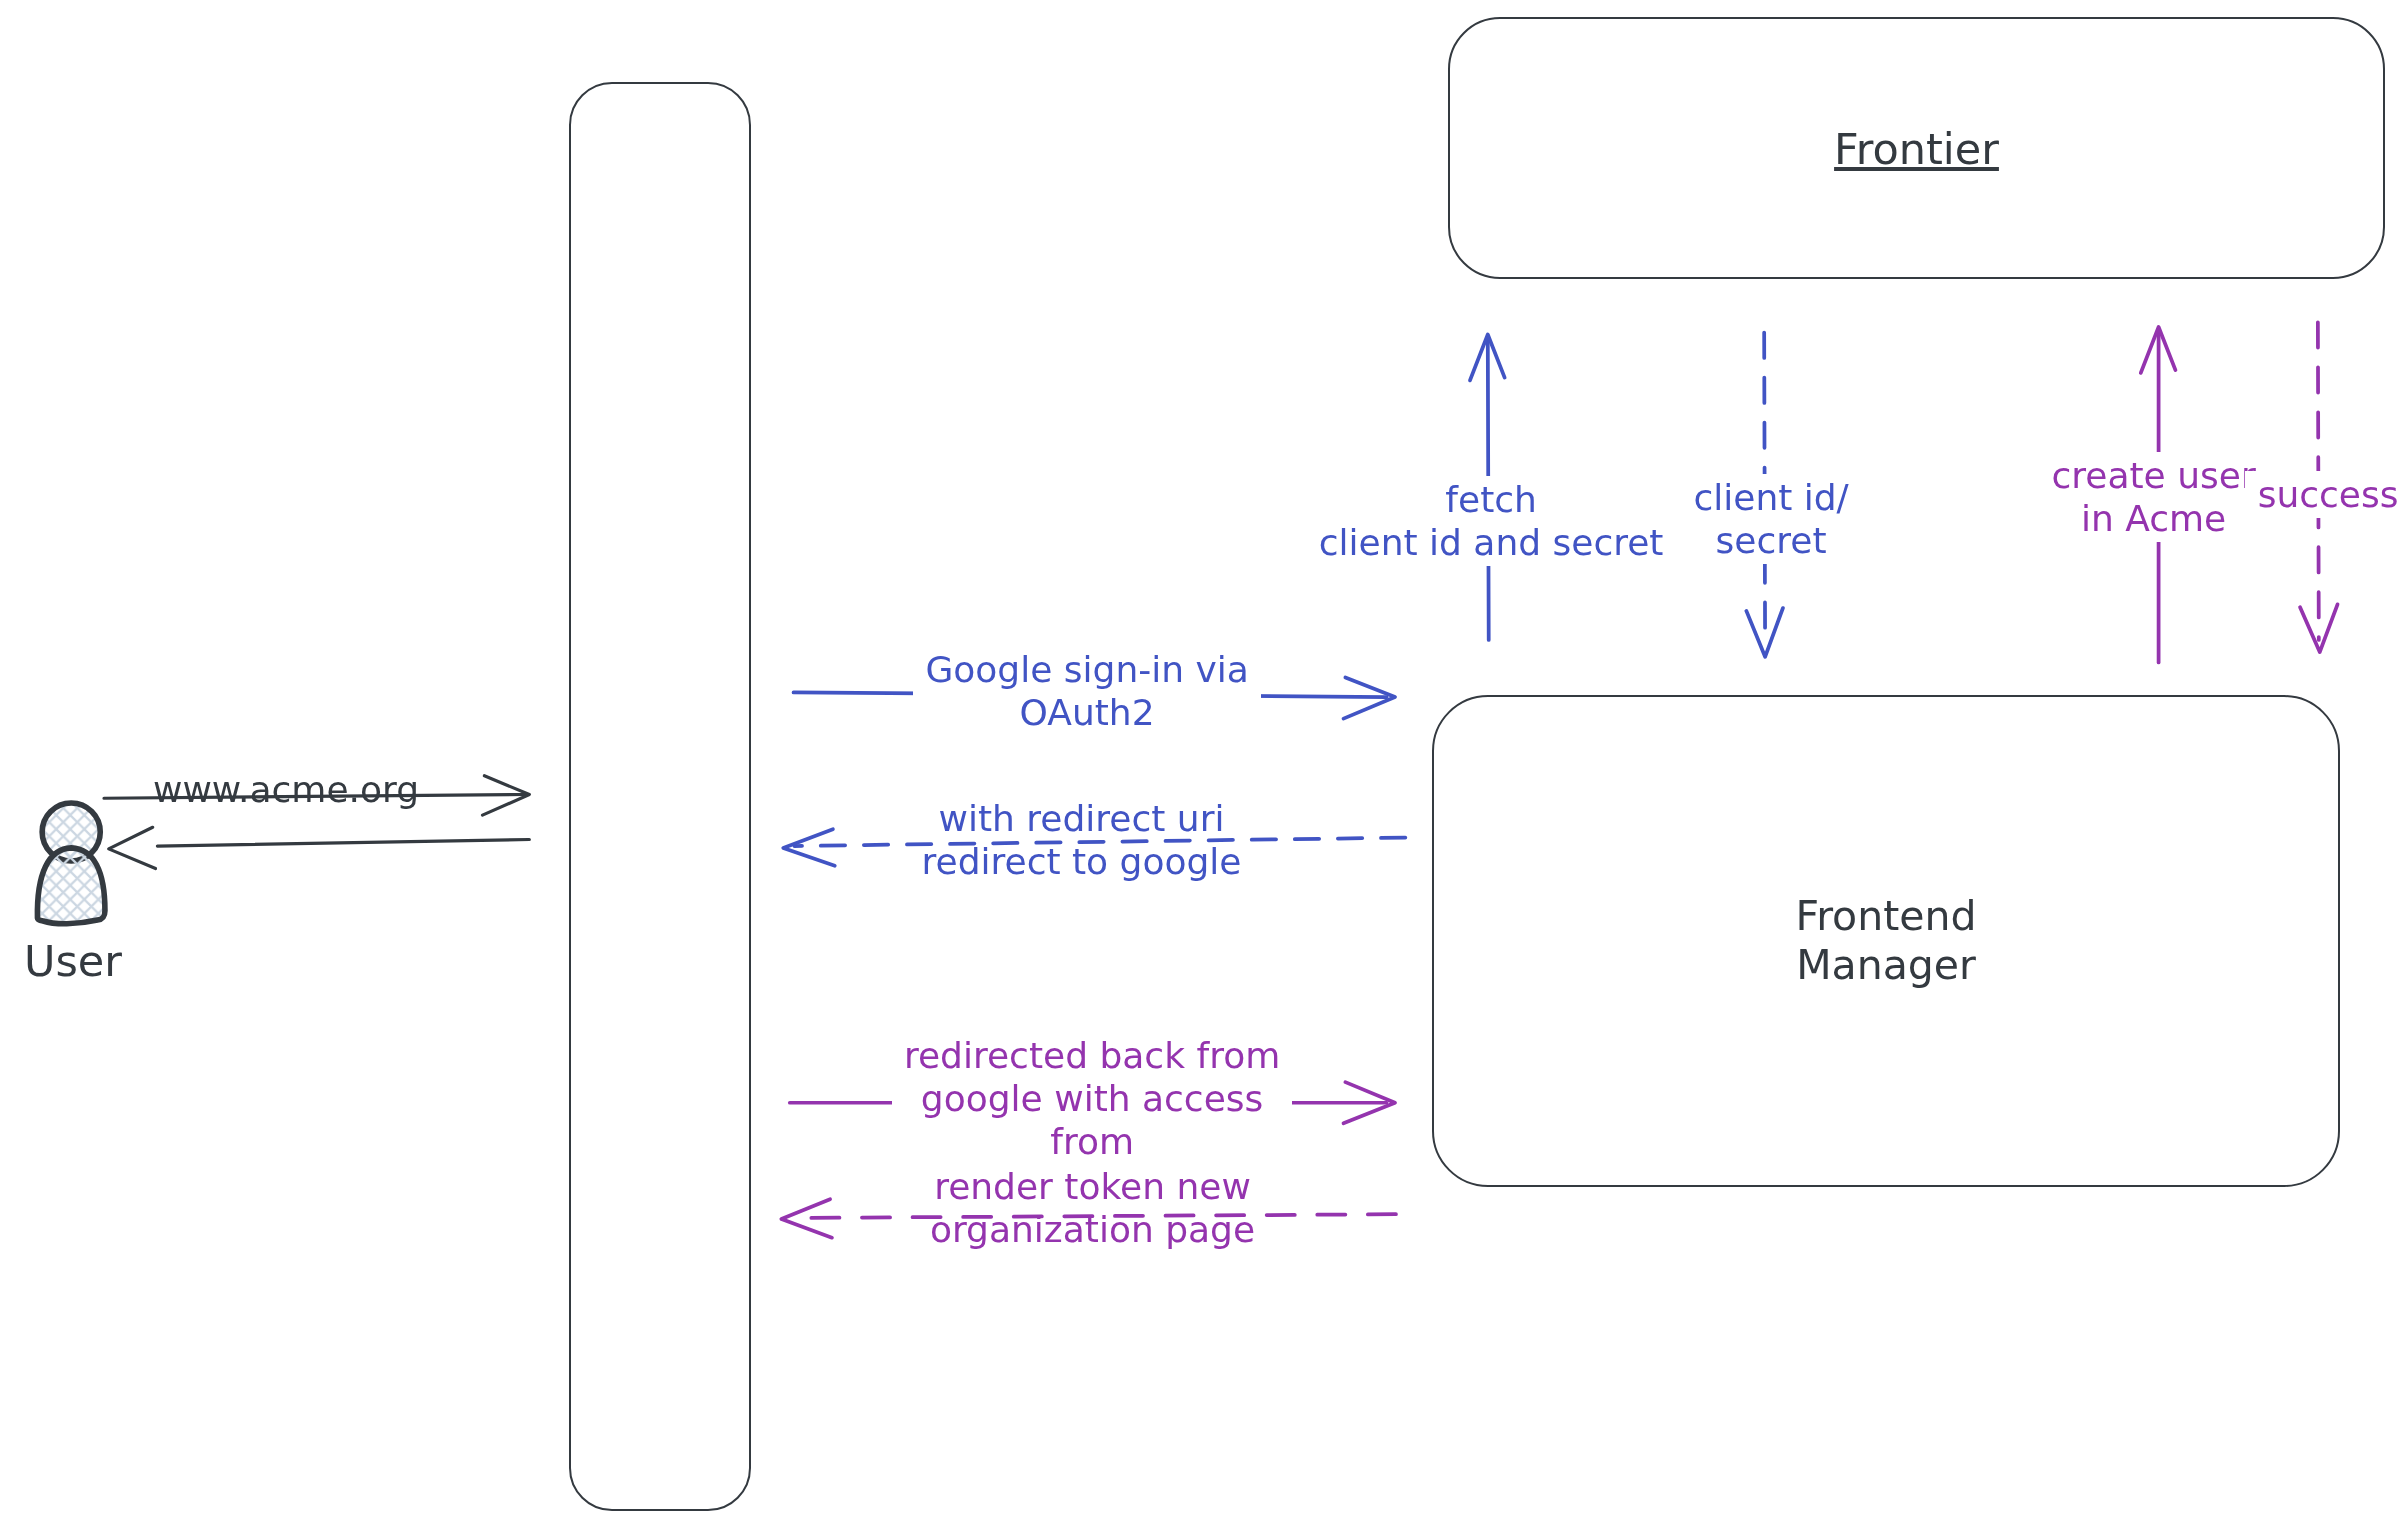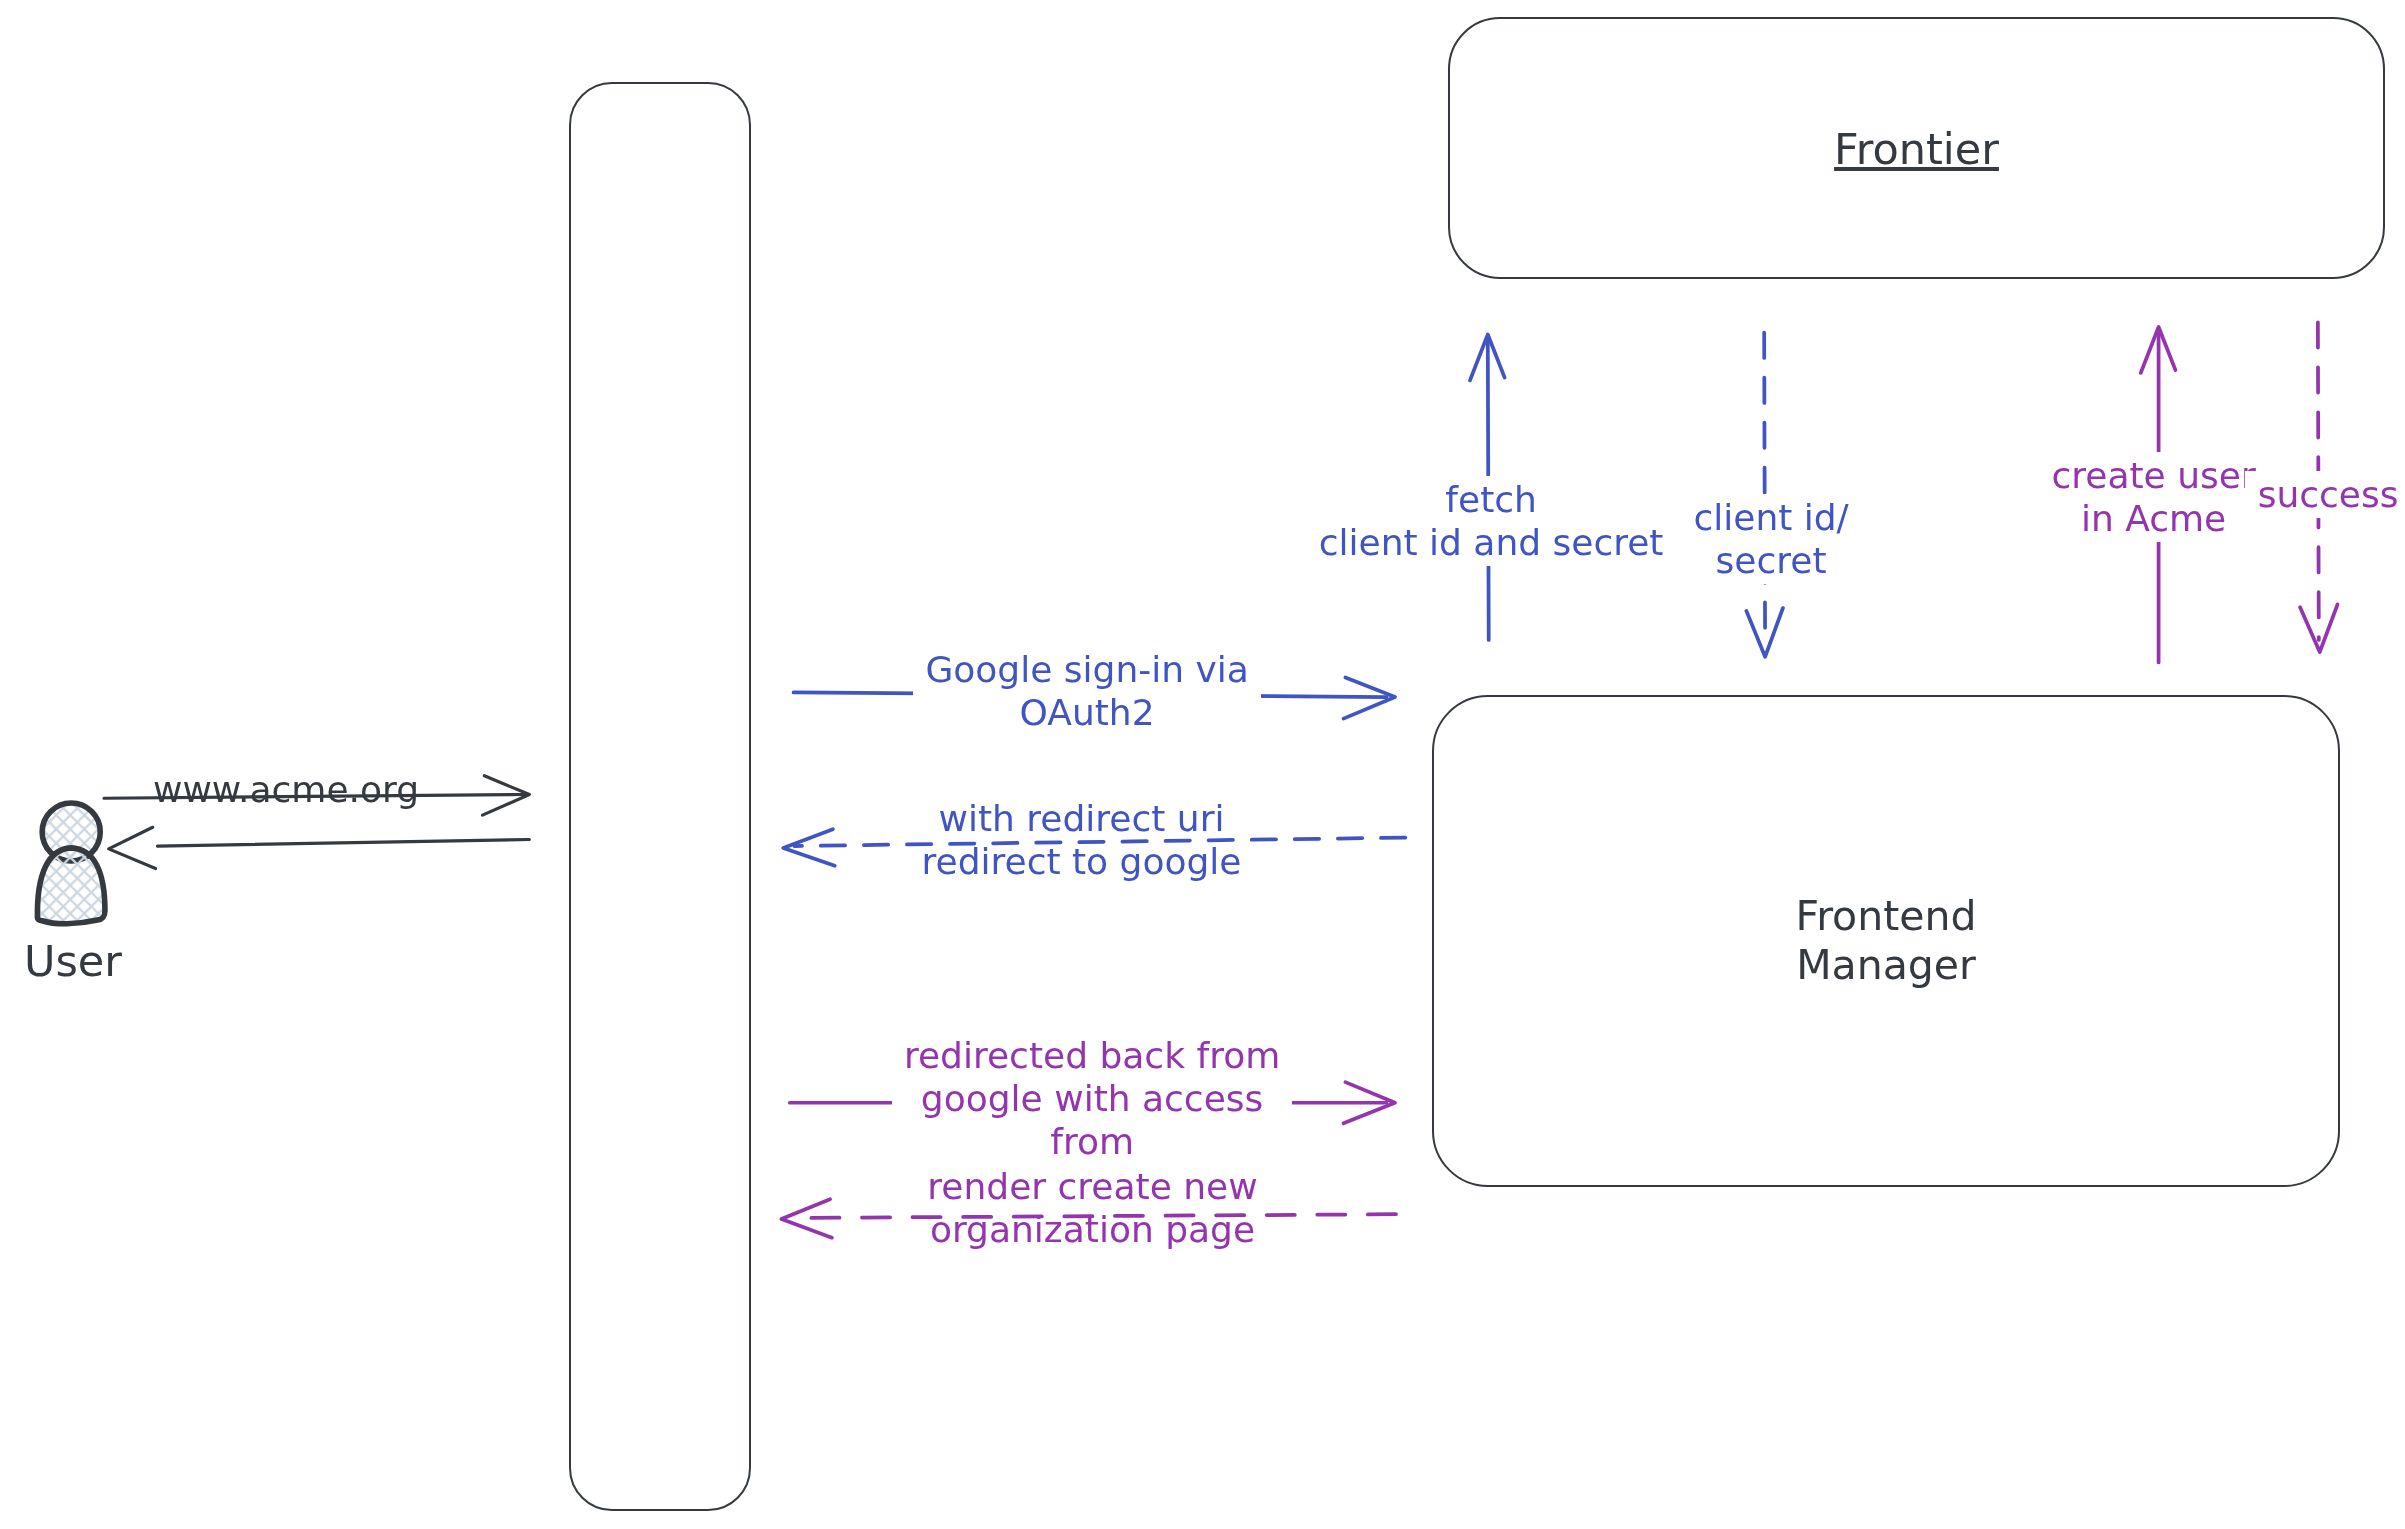--- a/index.html
+++ b/index.html
@@ -131,37 +131,37 @@
   <div class="edge-label blue" style="left:899px;top:797px;width:365px;">
     <div>with redirect uri</div>
     <div>redirect to google</div>
   </div>
 
   <div class="edge-label blue bg" style="left:1298px;top:476px;width:375px;">
     <div>fetch</div>
     <div>client id and secret</div>
   </div>
 
-  <div class="edge-label blue bg" style="left:1672px;top:474px;width:187px;margin-top:20px;">
+  <div class="edge-label blue bg" style="left:1672px;top:474px;width:187px;">
     <div>client id/</div>
     <div>secret</div>
   </div>
 
   <div class="edge-label purple bg" style="left:2033px;top:452px;width:230px;">
     <div>create user</div>
     <div>in Acme</div>
   </div>
 
   <div class="edge-label purple bg" style="left:2245px;top:471px;width:155px;">success</div>
 
   <div class="edge-label purple bg" style="left:892px;top:1032px;width:389px;">
     <div>redirected back from</div>
     <div>google with access</div>
     <div>from</div>
   </div>
 
   <div class="edge-label purple" style="left:898px;top:1165px;width:389px;">
-    <div>render create new</div>
+    <div>render token new</div>
     <div>organization page</div>
   </div>
 
 </div>
 
 
 </body></html>

